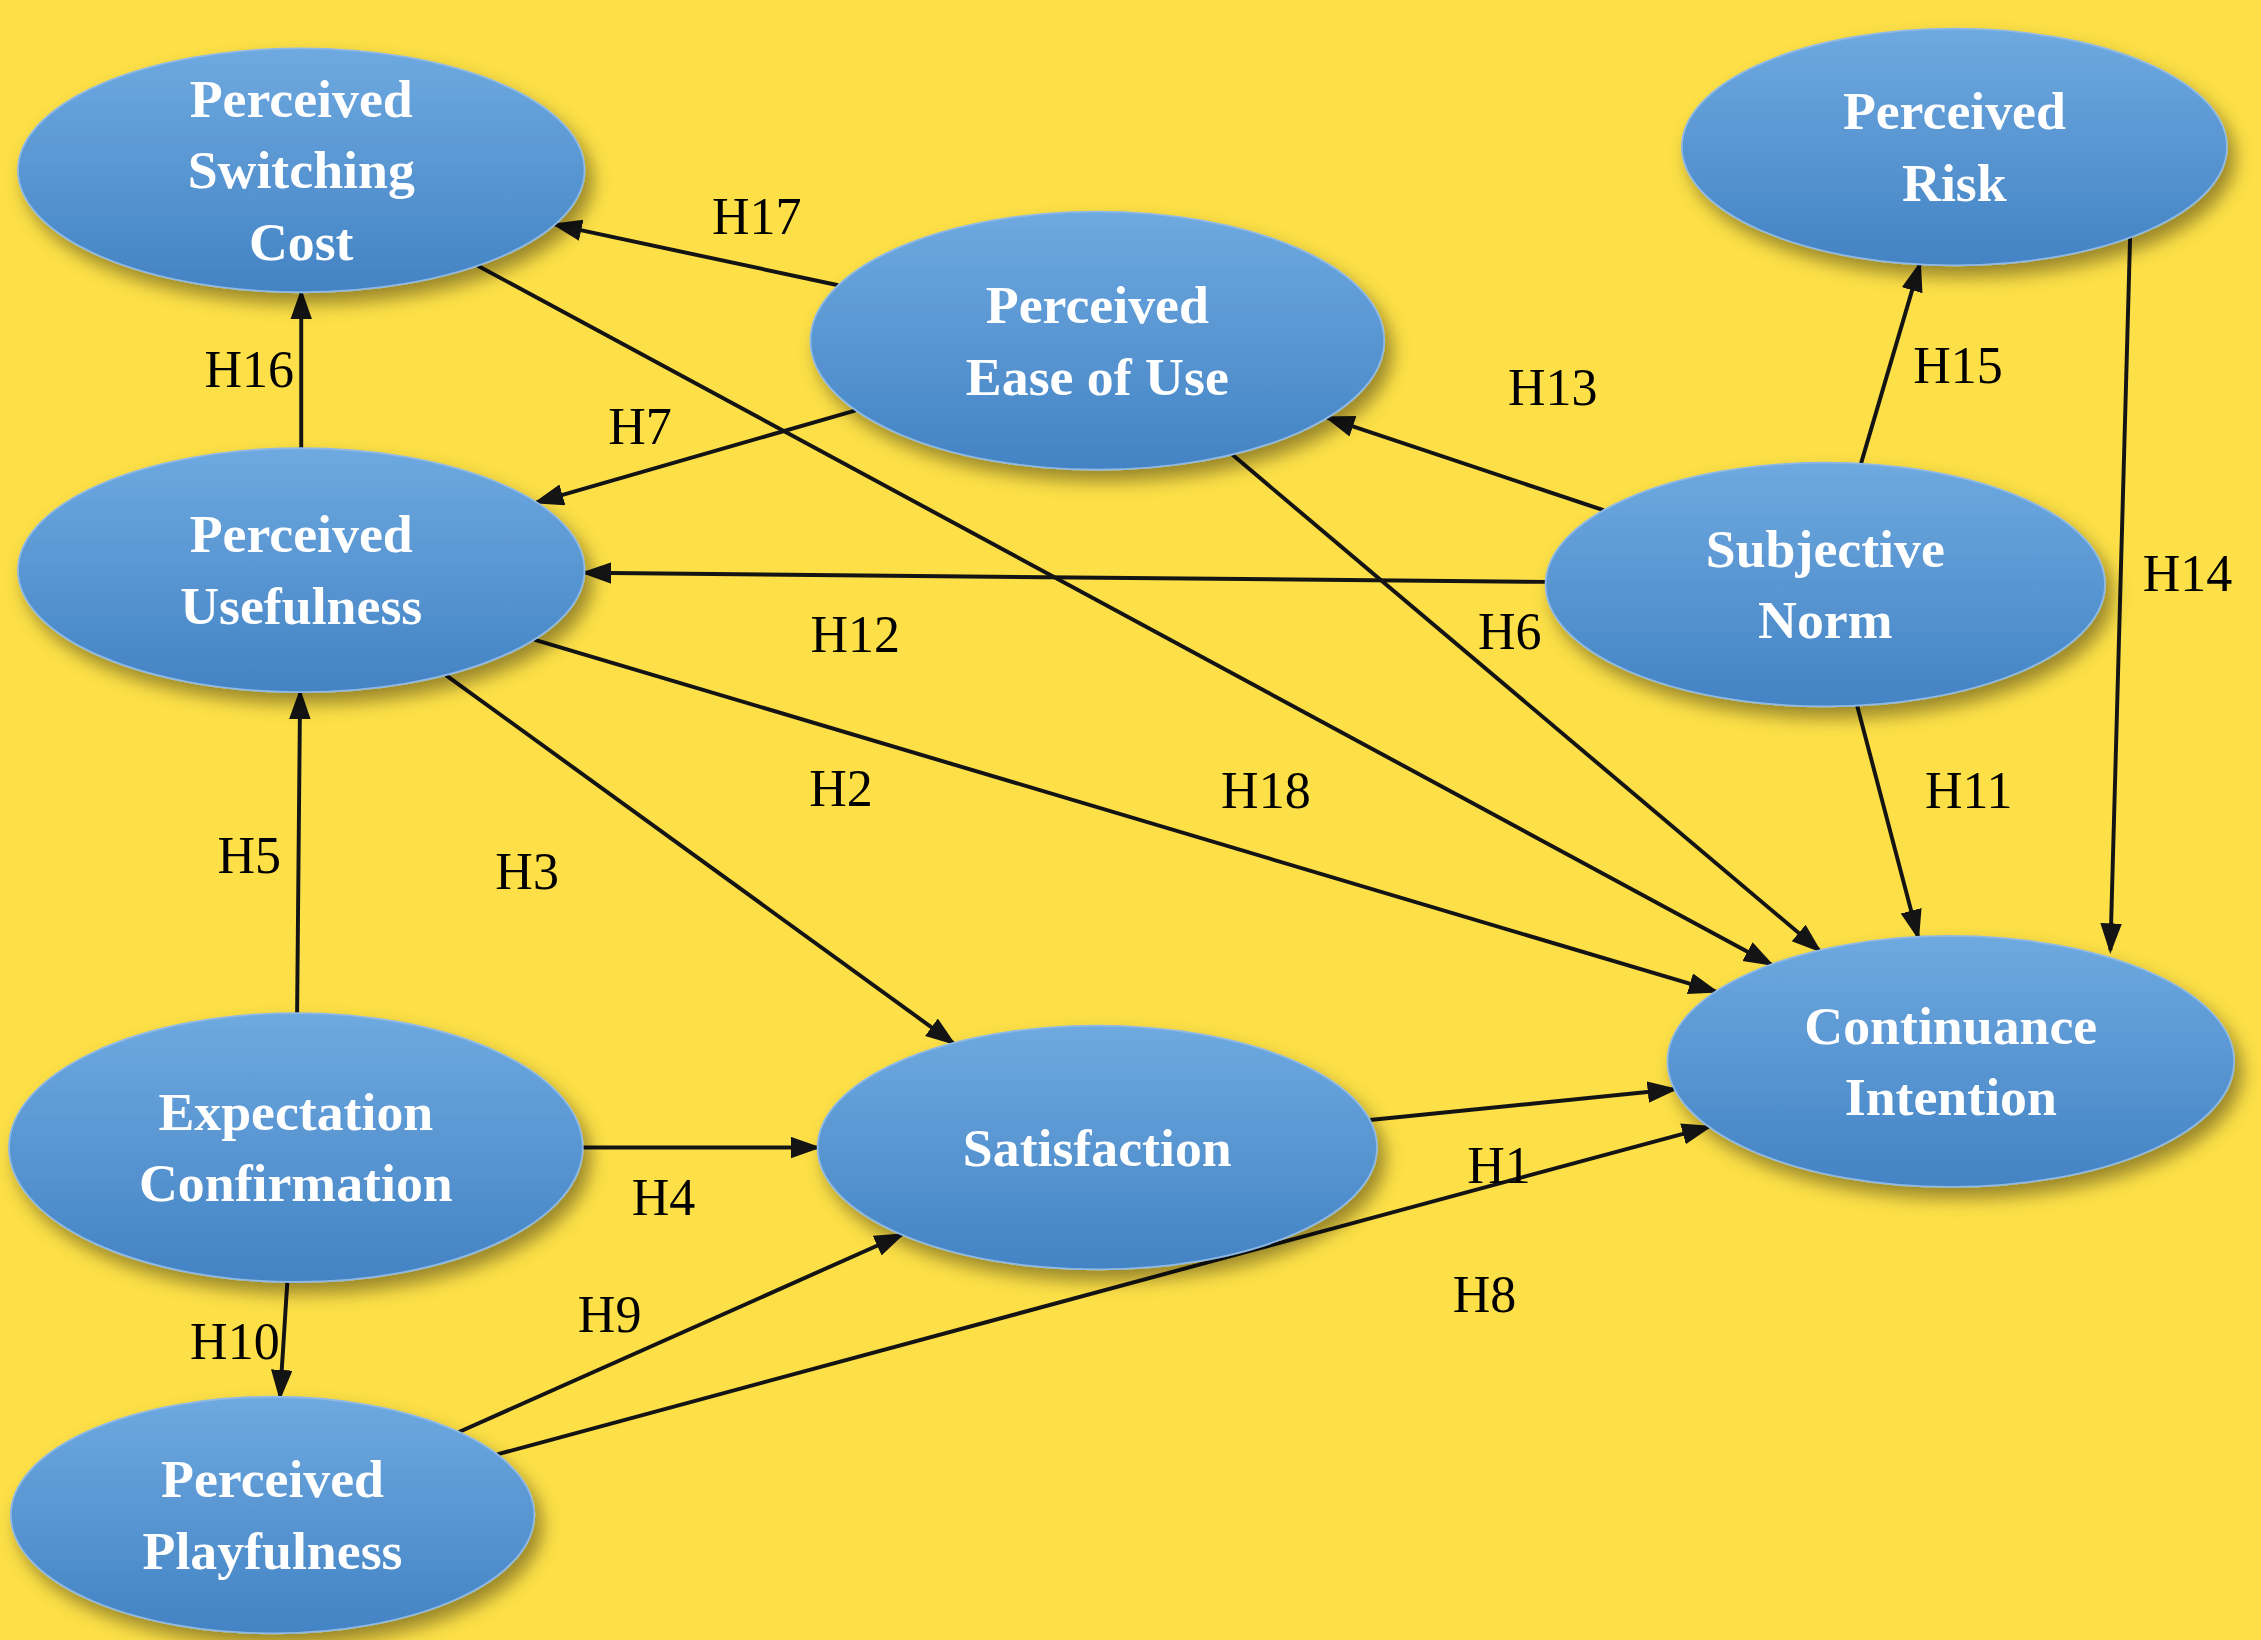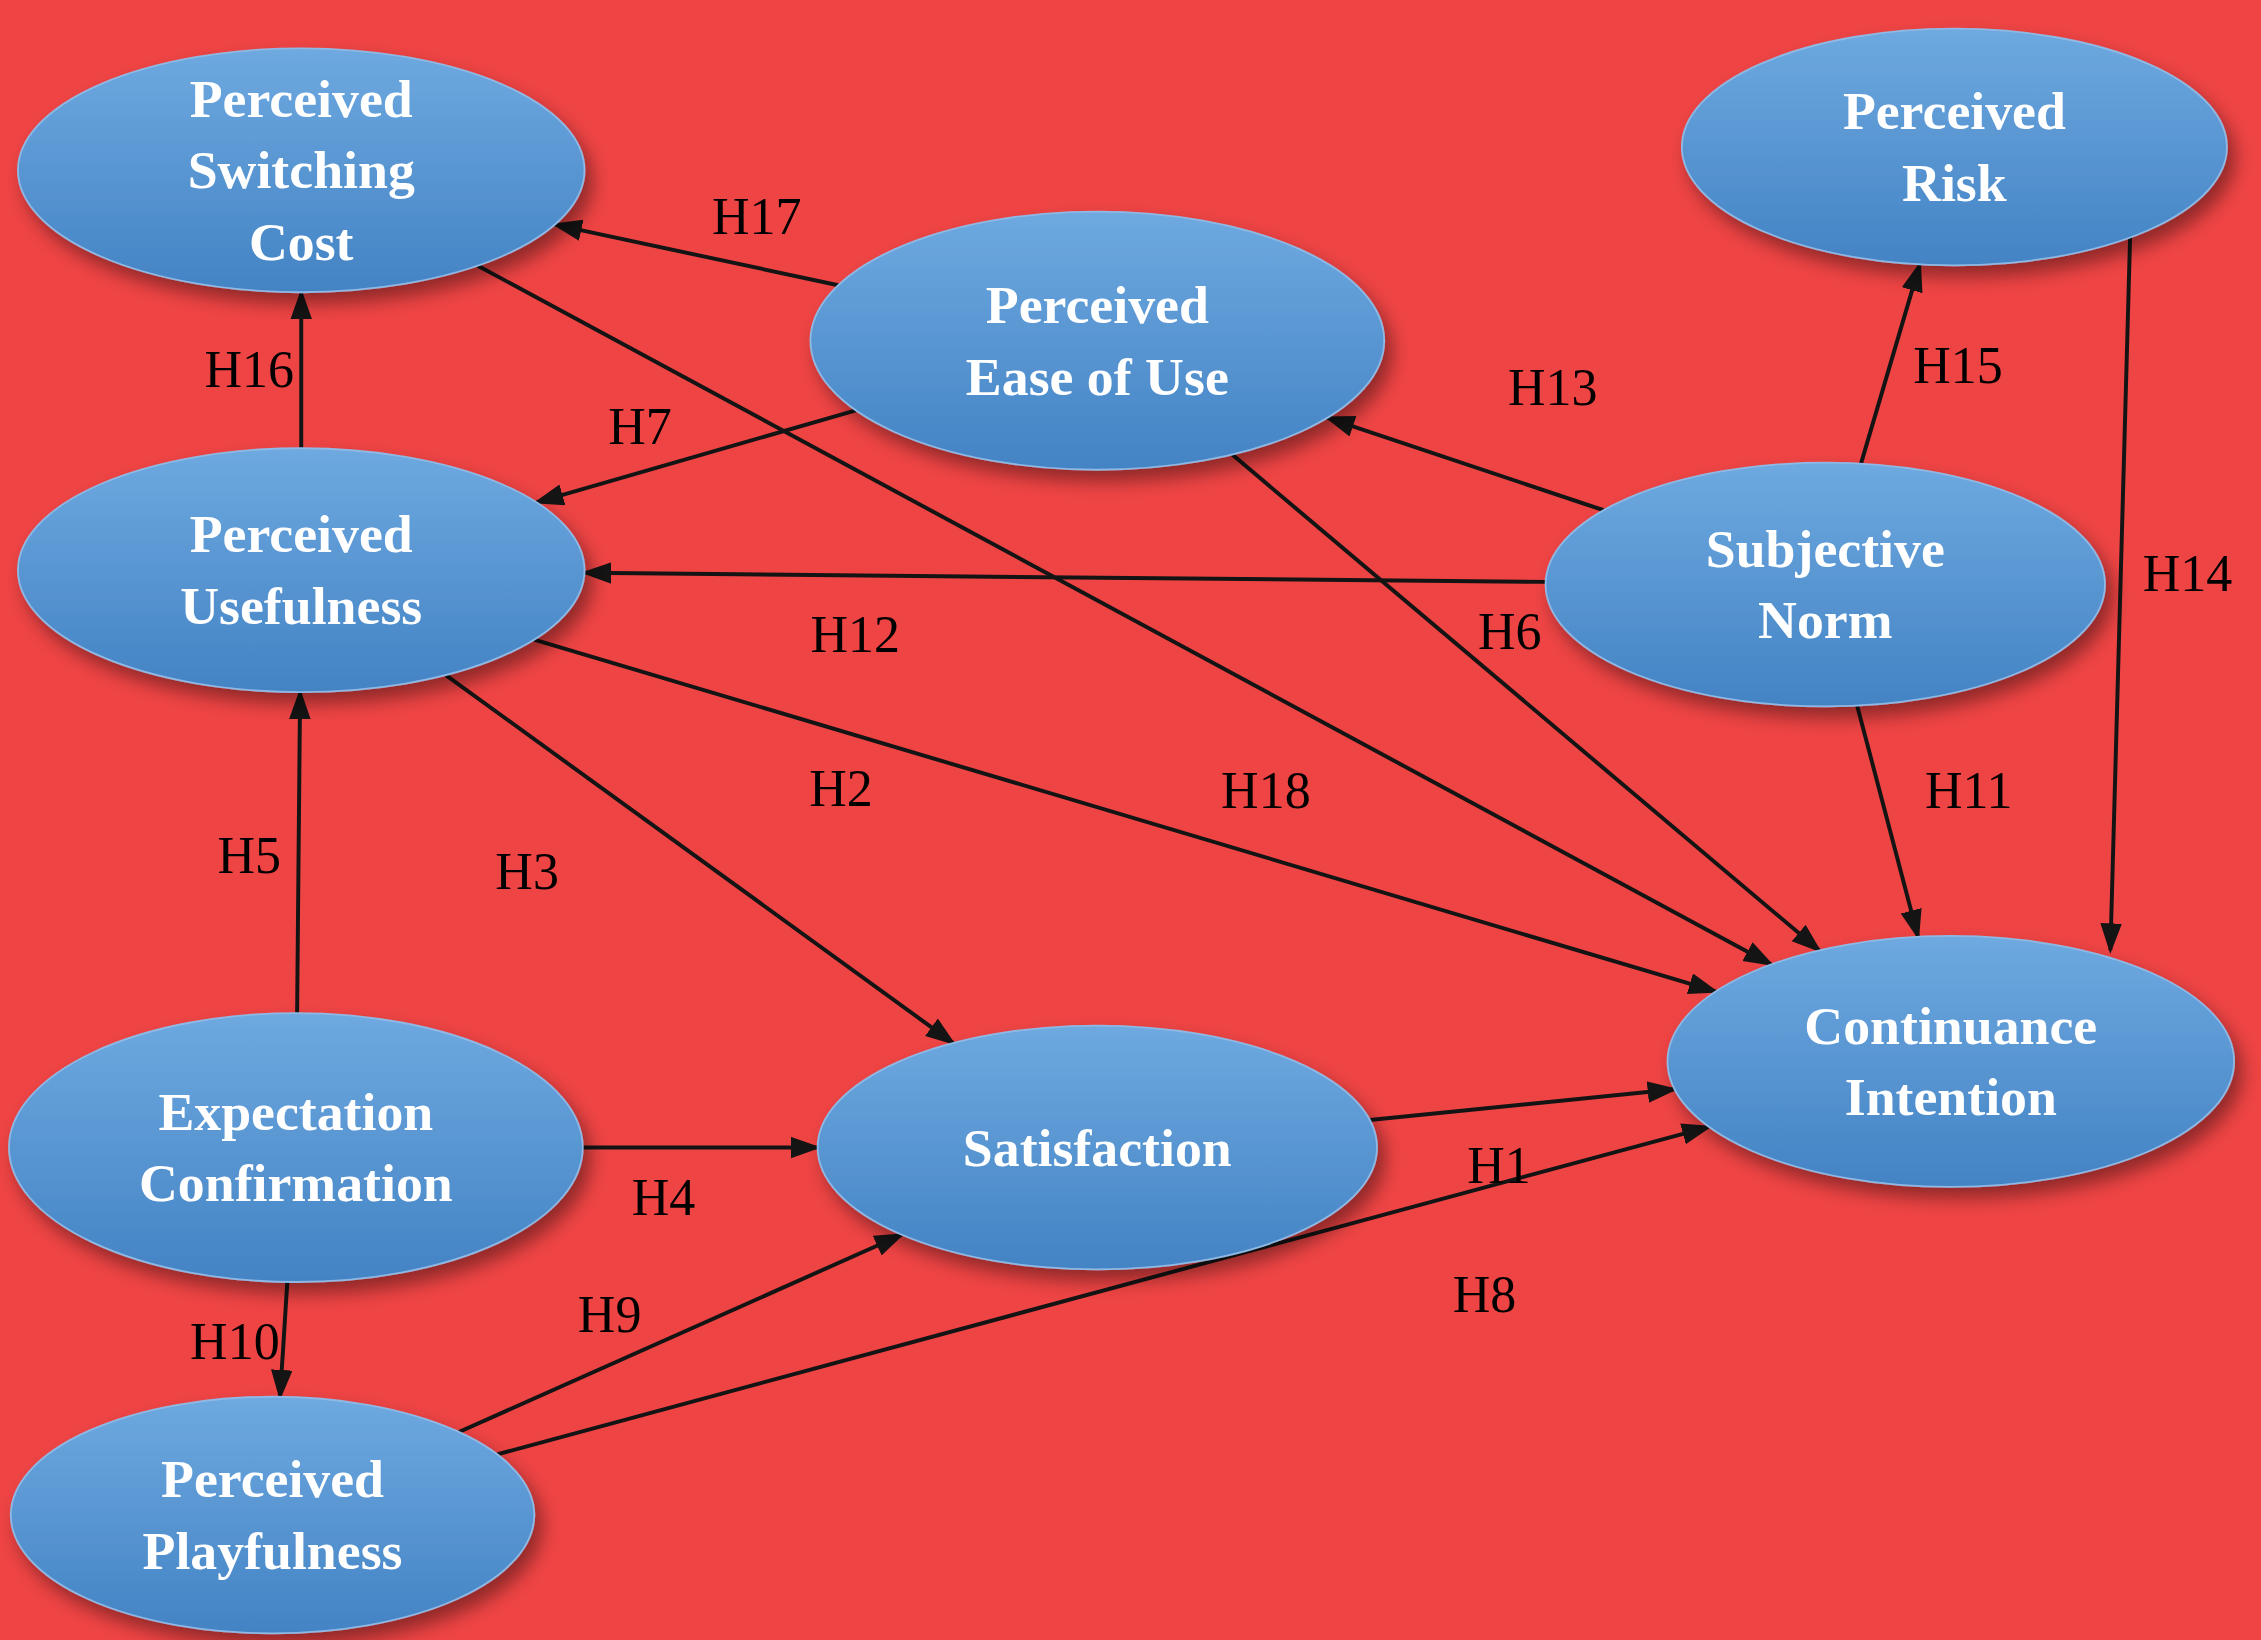--- a/index.html
+++ b/index.html
@@ -2,21 +2,21 @@
 <html style="font-size:9.6px"><head>
 <meta charset="utf-8">
 <style>
   html, body {
     margin: 0;
     padding: 0;
     background: #ffffff;
   }
   .figure-wrap {
     width: 100vw;
-    background: #ef4444;
+    background: #fde047;
   }
   svg {
     display: block;
     width: 100%;
     height: auto;
   }
   .edge-line {
     stroke: #141414;
     stroke-width: 2.2;
     fill: none;

